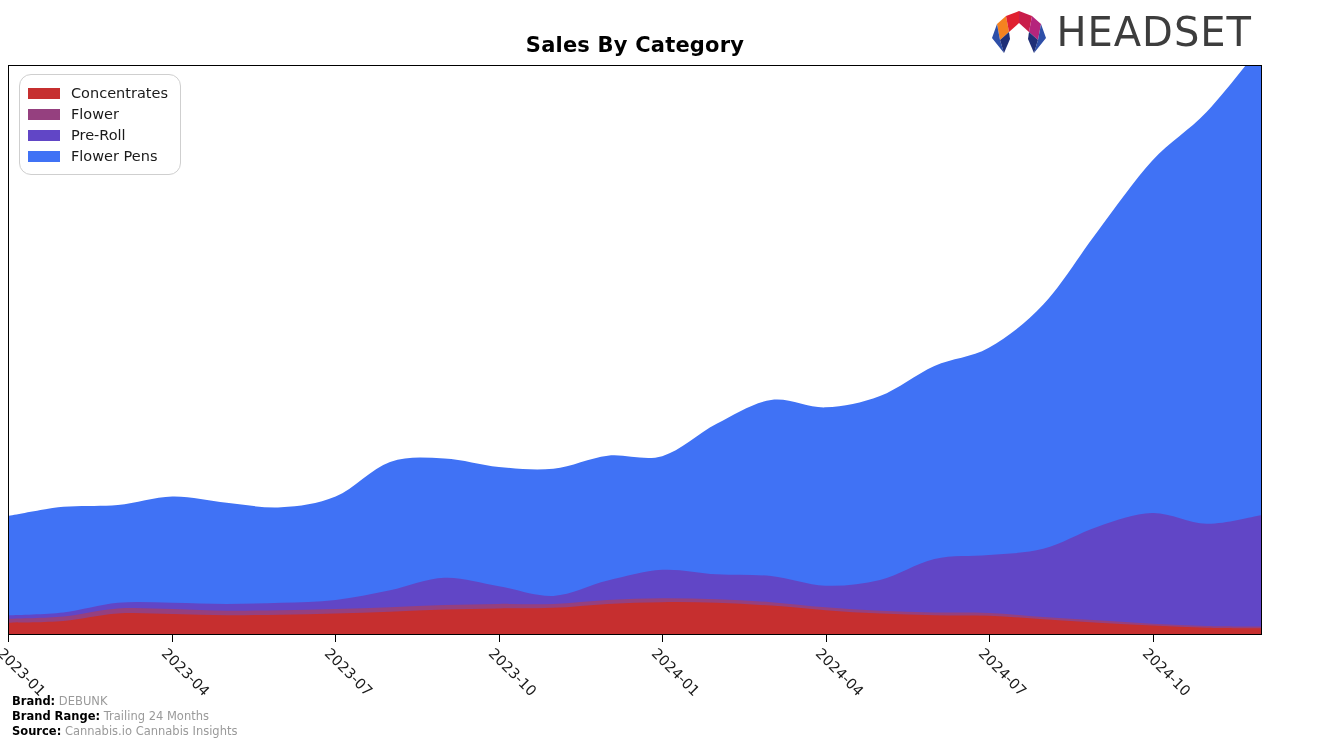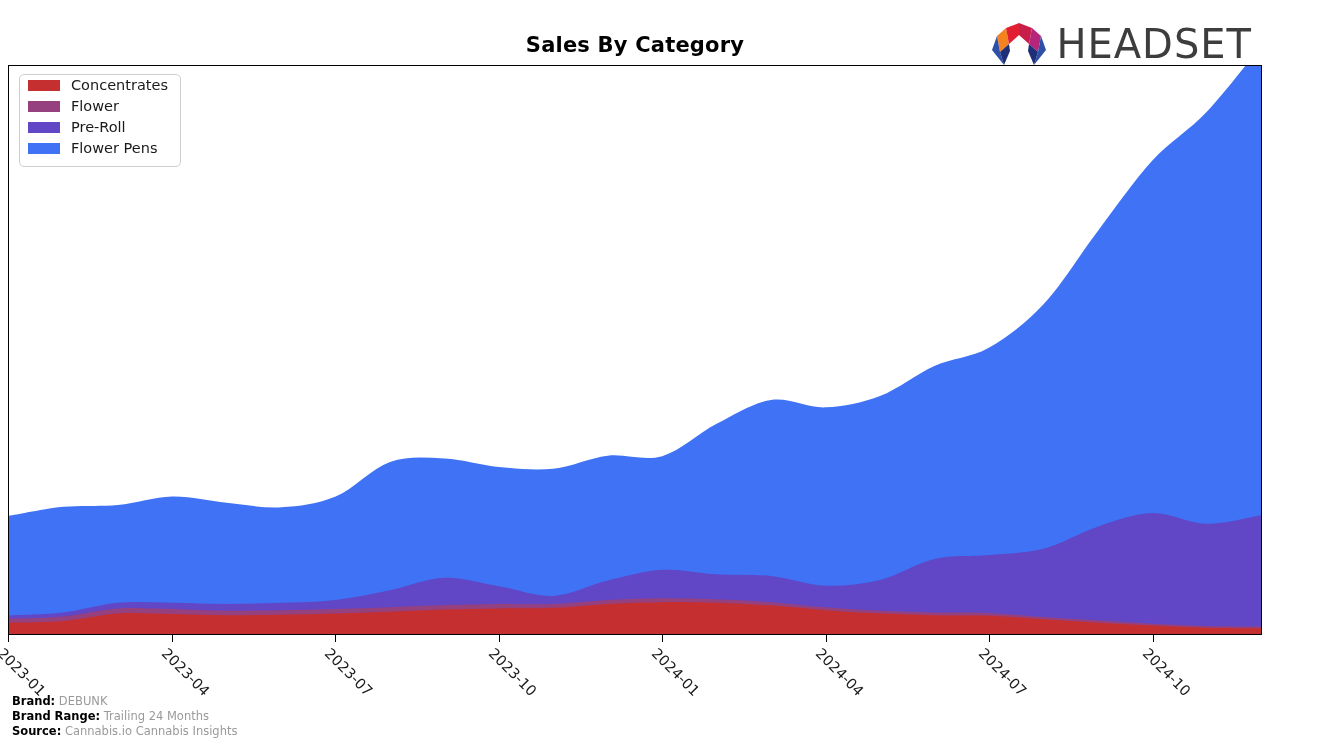--- a/index.html
+++ b/index.html
@@ -35,21 +35,20 @@
 
   
   #brand-logo {
     position: absolute;
     right: 12px;
     top: 6px;
     height: 52px;
     display: flex;
     align-items: center;
     gap: 7px;
-    margin-top: 12px;
   }
   #brand-logo-mark { display: block; }
   #brand-logo-text {
     font-family: "DejaVu Sans", "Liberation Sans", sans-serif;
     font-size: 40px;
     font-weight: 500;
     letter-spacing: 1px;
     color: #3d3d3d;
     line-height: 1;
   }
@@ -74,22 +73,22 @@
     display: block;
   }
 
   
   #legend {
     position: absolute;
     left: 10px;
     top: 8px;
     background: #ffffff;
     border: 1px solid #cfcfcf;
-    border-radius: 5px;
-    padding: 0 12px 7px 8px;
+    border-radius: 12px;
+    padding: 8px 12px 7px 8px;
     z-index: 5;
   }
   .legend-row {
     display: flex;
     align-items: center;
     height: 21px;
   }
   .legend-swatch {
     width: 32px;
     height: 11px;

